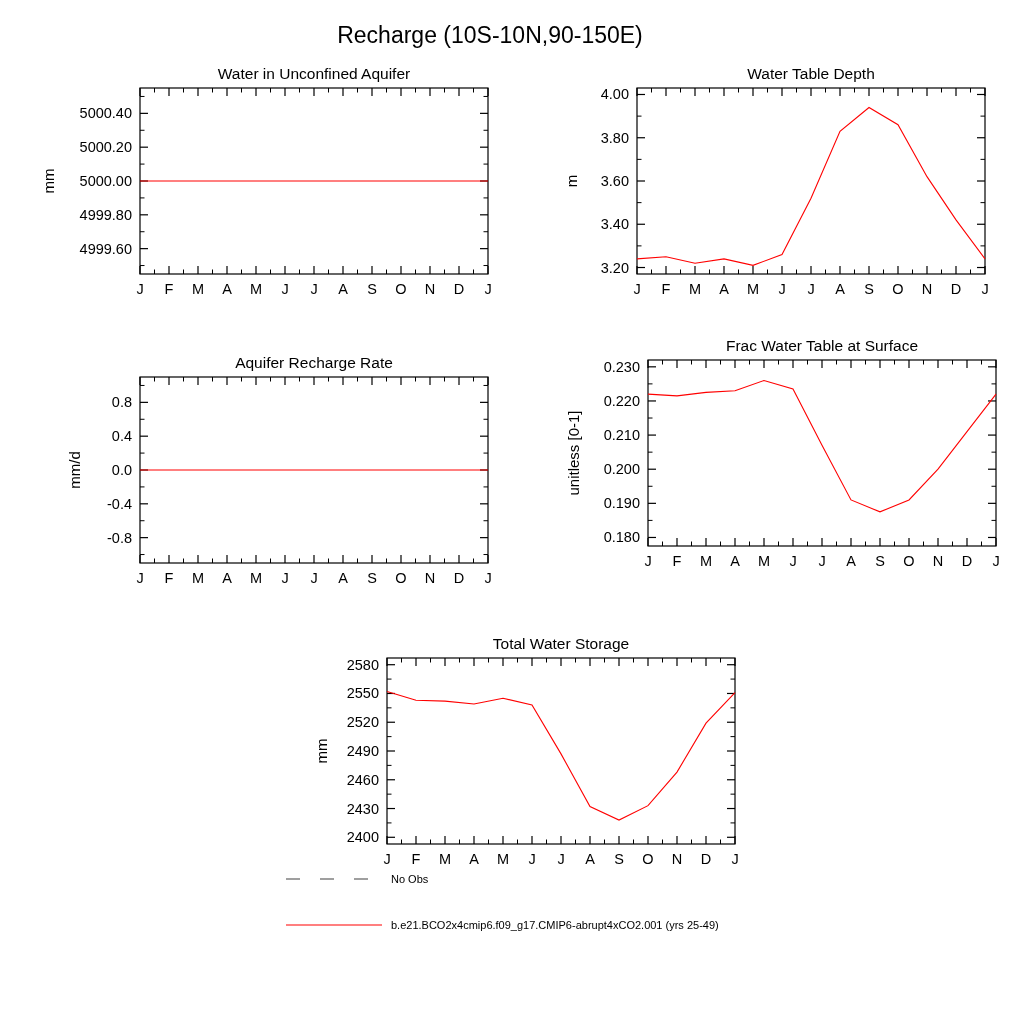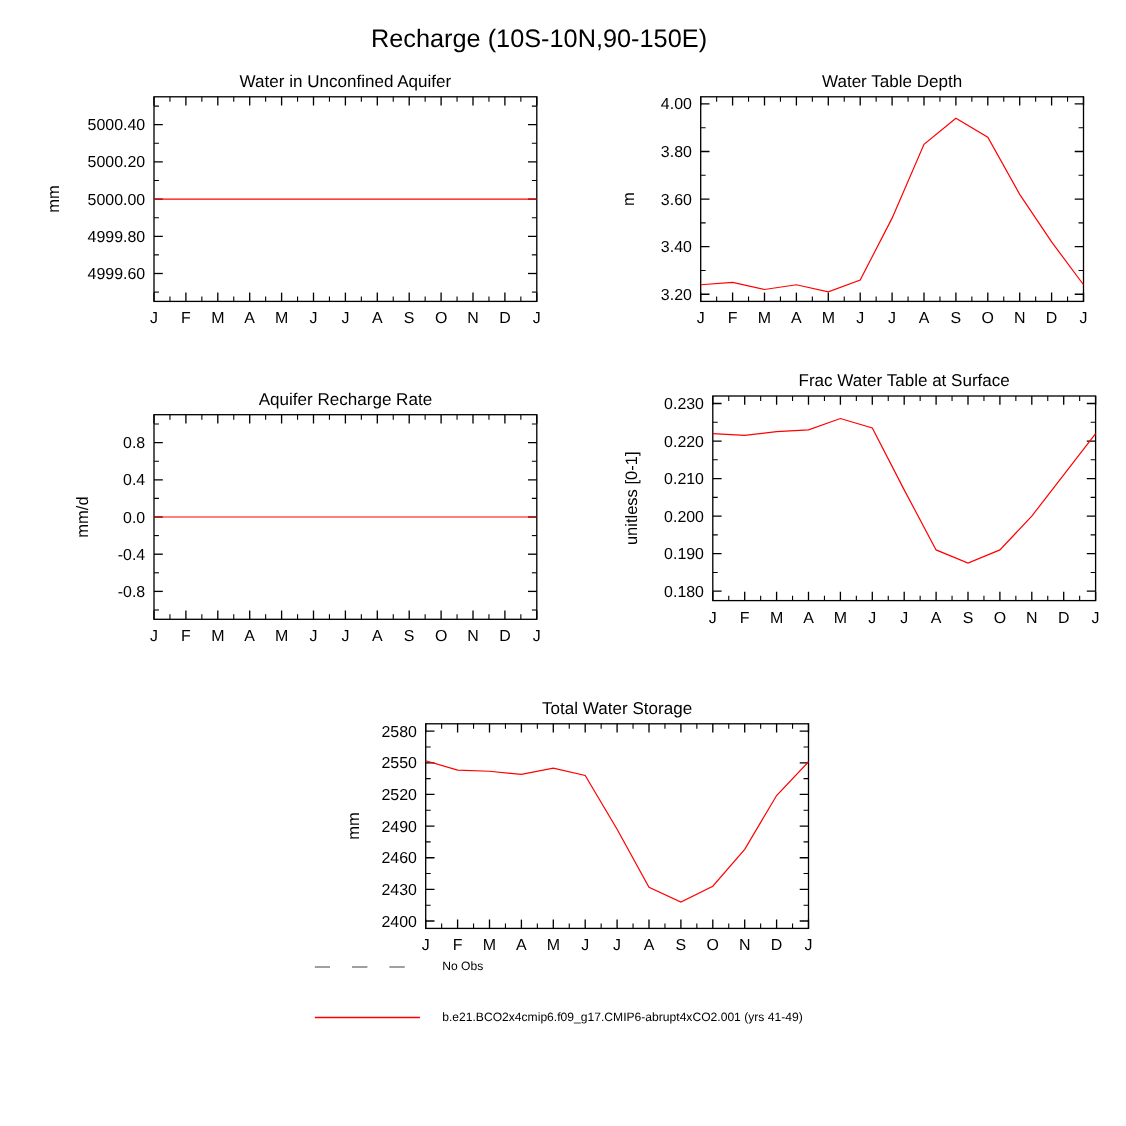--- a/index.html
+++ b/index.html
@@ -7,21 +7,21 @@
     width:1024px;height:1024px;background:#ffffff;position:relative;
     font-family:"Liberation Sans","DejaVu Sans",sans-serif;color:#000;overflow:hidden;
   }
   .page-title{
     position:absolute;top:22px;left:0;width:980px;text-align:center;
     font-size:23px;color:#000;
   }
   .chart{position:absolute;width:510px;height:252px;text-align:center;}
   svg text{font-family:"Liberation Sans","DejaVu Sans",sans-serif;fill:#000;}
   .legend-entry{
-    position:absolute;display:flex;align-items:center;gap:20px;height:16px;
+    position:absolute;display:flex;align-items:center;gap:9px;height:16px;
   }
   .legend-label{font-size:11px;color:#000;white-space:nowrap;}
 </style>
 </head>
 <body>
 
 <div class="page-title">Recharge (10S-10N,90-150E)</div>
 
 <div class="chart" style="left:0;top:58px"><svg width="510" height="252" viewBox="0 0 510 252">
       <rect x="140" y="30" width="348" height="186" fill="none" stroke="#000" stroke-width="1.2"></rect>
@@ -511,14 +511,14 @@
   <svg width="96" height="12">
     <line x1="0" y1="6" x2="96" y2="6" stroke="#808080" stroke-width="1.4" stroke-dasharray="14 20"></line>
   </svg>
   <span class="legend-label">No Obs</span>
 </div>
 
 <div class="legend-entry" style="left:286px;top:917px">
   <svg width="96" height="12">
     <line x1="0" y1="6" x2="96" y2="6" stroke="#ff0000" stroke-width="1.2"></line>
   </svg>
-  <span class="legend-label">b.e21.BCO2x4cmip6.f09_g17.CMIP6-abrupt4xCO2.001 (yrs 41-49)</span>
+  <span class="legend-label">b.e21.BCO2x4cmip6.f09_g17.CMIP6-abrupt4xCO2.001 (yrs 25-49)</span>
 </div>
 
 </body></html>

